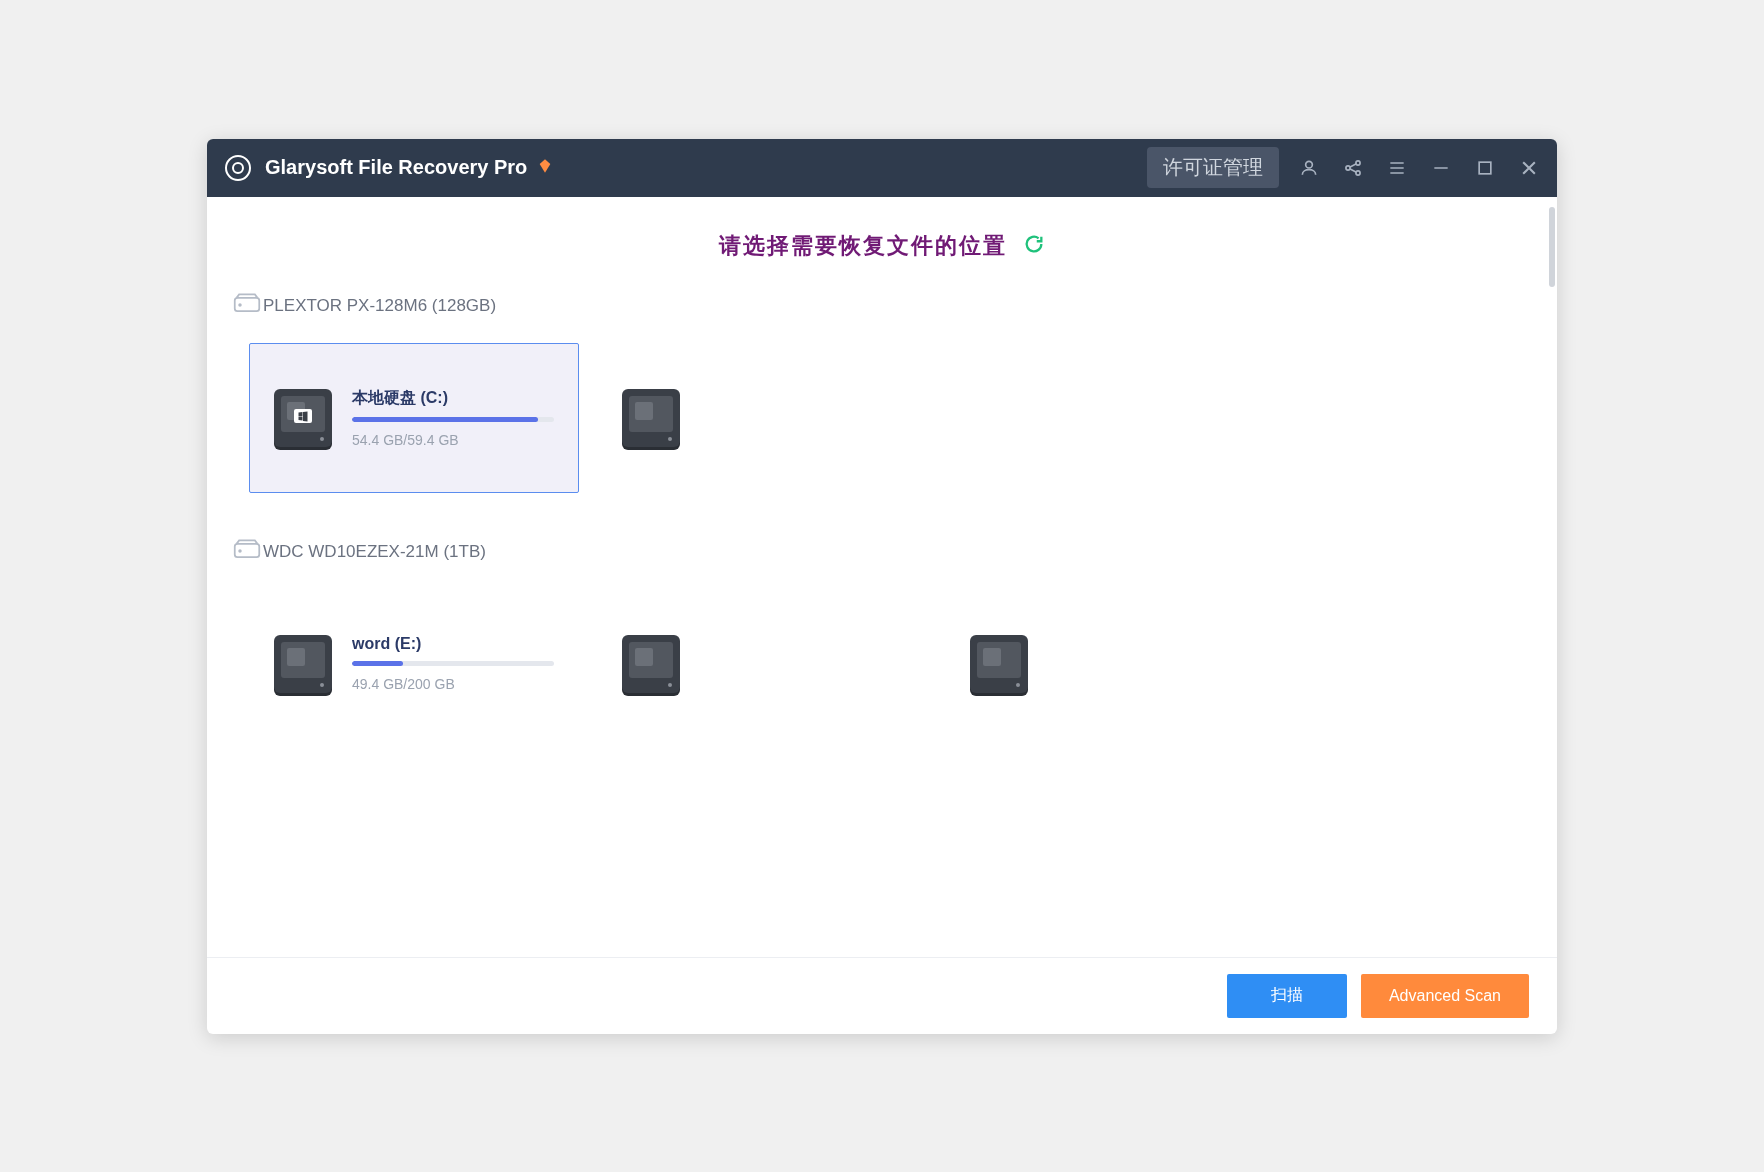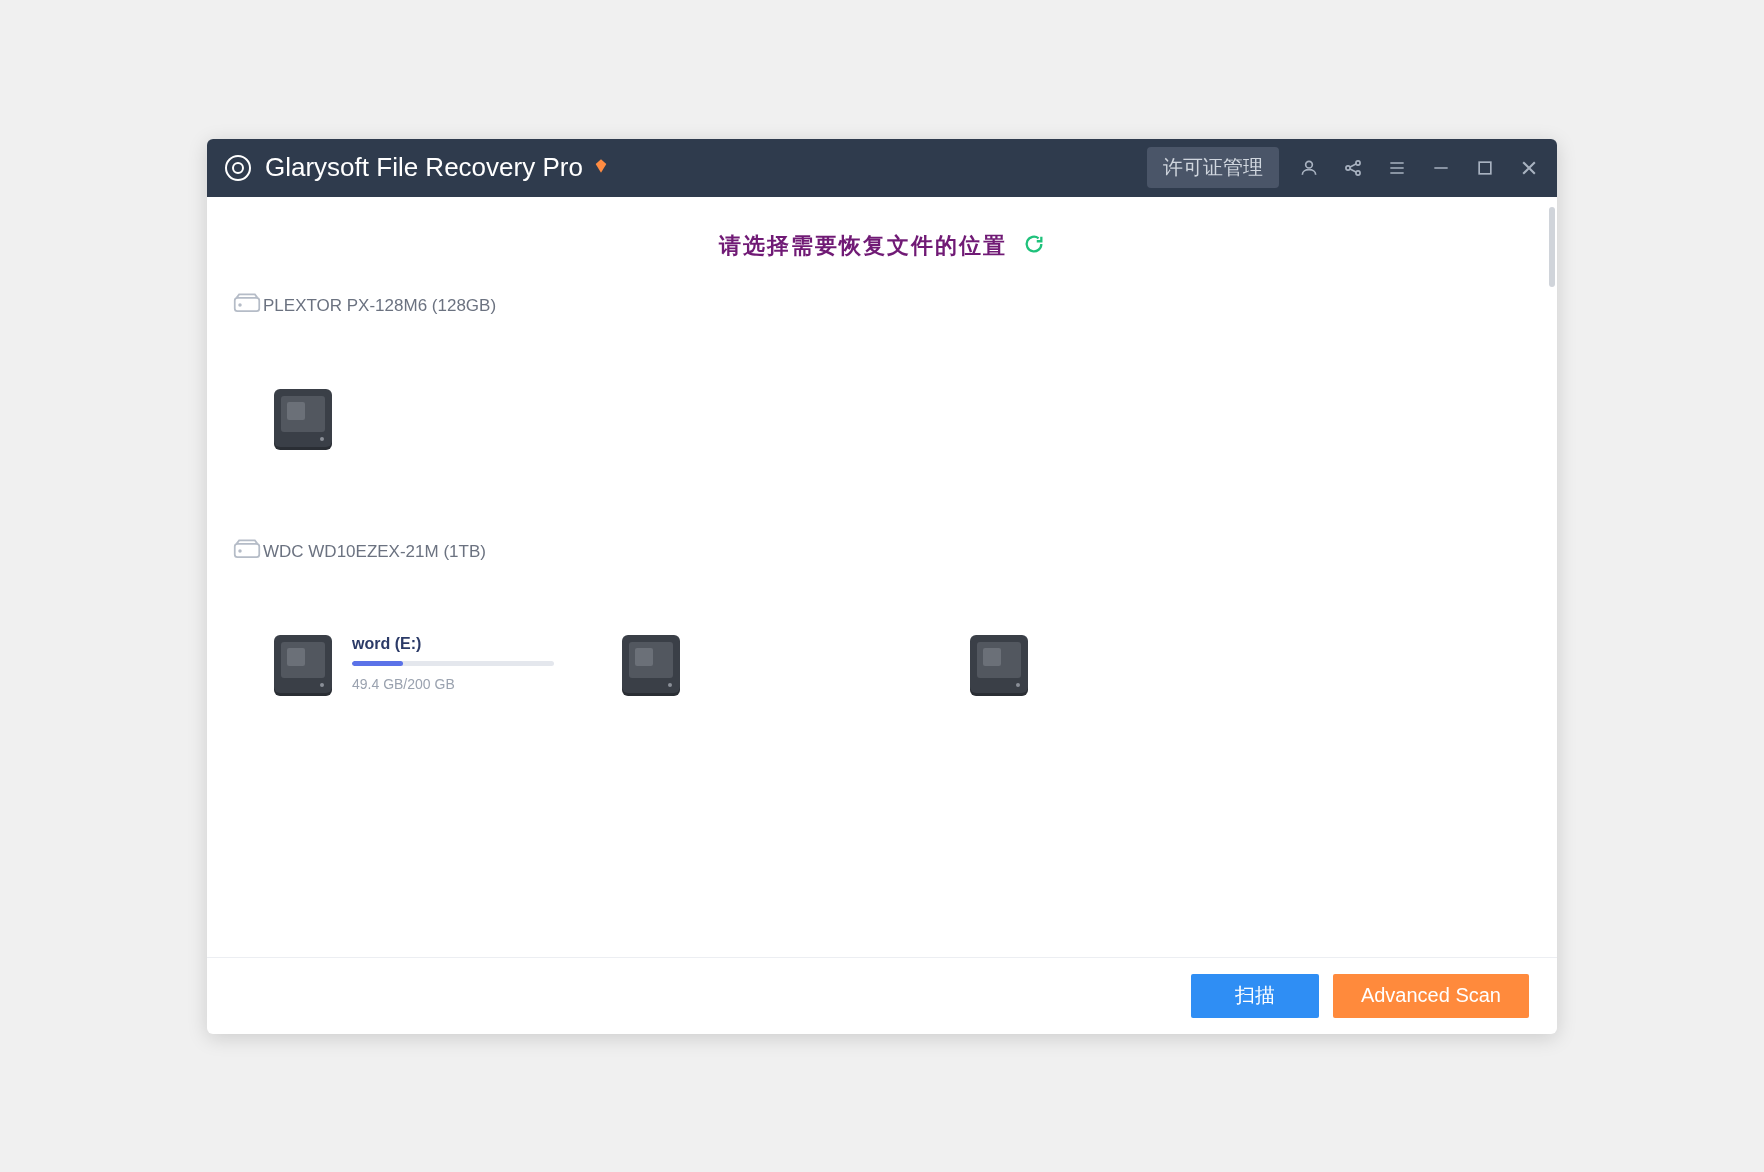--- a/index.html
+++ b/index.html
@@ -1,21 +1,21 @@
 <!DOCTYPE html>
 <html><head>
 <meta charset="utf-8">
 <style>
 *{box-sizing:border-box;margin:0;padding:0;font-family:"Microsoft YaHei",Arial,sans-serif}
 body{background:#f0f0f0;display:flex;justify-content:center;align-items:center;min-height:100vh}
 .window{width:1350px;height:895px;background:#fff;border-radius:6px;overflow:hidden;box-shadow:0 4px 20px rgba(0,0,0,.15);display:flex;flex-direction:column}
 .titlebar{height:58px;background:#2f3b4d;display:flex;align-items:center;padding:0 18px;color:#fff}
 .logo-icon{width:26px;height:26px;border:2px solid #fff;border-radius:50%;display:flex;align-items:center;justify-content:center;margin-right:14px}
 .logo-inner{width:12px;height:12px;border:2px solid #fff;border-radius:50%}
-.app-title{font-size:26px;font-weight:normal;color:#fff}
+.app-title{font-size:20px;font-weight:bold;color:#fff}
 .diamond-icon{margin-left:10px;color:#ff8c42;font-size:16px}
 .titlebar-spacer{flex:1}
 .license-btn{background:#4a5568;color:#d0d6de;border:none;padding:7px 16px;border-radius:4px;font-size:20px;cursor:pointer;margin-right:20px}
 .titlebar-icons{display:flex;gap:24px;align-items:center}
 .titlebar-icons svg{width:20px;height:20px;stroke:#a8b2c0;fill:none;stroke-width:2;cursor:pointer}
 .titlebar-icons .close-x{stroke-width:2.5}
 .content{flex:1;display:flex;flex-direction:column;overflow:hidden;position:relative}
 .scroll-hint{position:absolute;right:2px;top:10px;width:6px;height:80px;background:#d0d4da;border-radius:3px}
 .heading-row{margin:34px 0 24px;text-align:center;display:flex;justify-content:center;align-items:center;gap:16px}
 .heading{font-size:22px;color:#701a75;letter-spacing:2px;font-weight:700}
@@ -33,21 +33,21 @@
 .drive-icon::after{content:"";position:absolute;top:13px;left:13px;width:18px;height:18px;background:#6b7078;border-radius:2px}
 .drive-dot{position:absolute;bottom:6px;right:8px;width:4px;height:4px;background:#8a8f97;border-radius:50%}
 .drive-badge{position:absolute;top:20px;left:20px;width:18px;height:14px;background:#fff;border-radius:2px;z-index:2;display:flex;align-items:center;justify-content:center}
 .drive-badge svg{width:12px;height:12px}
 .partition-info{flex:1;min-width:0}
 .partition-name{color:#2b3a67;font-weight:bold;font-size:16px;margin-bottom:8px}
 .progress-track{width:100%;height:5px;background:#e4e7ed;border-radius:3px;overflow:hidden;margin-bottom:10px}
 .progress-fill{height:100%;background:#5b72e8;border-radius:3px}
 .partition-size{color:#9aa2af;font-size:14px}
 .footer{border-top:1px solid #eceef2;padding:16px 28px;display:flex;justify-content:flex-end;gap:14px}
-.btn{border:none;height:44px;padding:0 44px;font-size:20px;color:#fff;cursor:pointer;border-radius:2px}
+.btn{border:none;height:44px;padding:0 44px;font-size:16px;color:#fff;cursor:pointer;border-radius:2px}
 .btn-scan{background:#2f8ef4}
 .btn-adv{background:#ff8a3c;padding:0 28px}
 </style>
 </head>
 <body>
 
 <div class="window">
 
   <div class="titlebar">
     <div class="logo-icon">
@@ -104,20 +104,37 @@
         <div class="disk-section">
           <div class="disk-header">
             <span><svg class="disk-svg" viewBox="0 0 32 24" fill="none" stroke="#b5bcc7" stroke-width="2">
                 <rect x="2" y="5" width="28" height="15" rx="3"></rect>
                 <path d="M4 5 L7 1 H25 L28 5"></path>
                 <circle cx="8" cy="13" r="1" fill="#b5bcc7"></circle>
               </svg></span>
             <span class="disk-name">PLEXTOR PX-128M6 (128GB)</span>
           </div>
           <div class="partition-grid">
+            <div class="partition-card selected">
+              <div class="drive-icon">
+                <div class="drive-badge">
+                  <svg viewBox="0 0 24 24" fill="#3a3f47">
+                    <path d="M3 5l8-1v8H3zM12 4l9-1v10h-9zM3 13h8v8l-8-1zM12 13h9v10l-9-1z"></path>
+                  </svg>
+                </div>
+                <div class="drive-dot"></div>
+              </div>
+              <div class="partition-info">
+                <div class="partition-name">本地硬盘 (C:)</div>
+                <div class="progress-track">
+                  <div class="progress-fill" style="width:92%"></div>
+                </div>
+                <div class="partition-size">54.4 GB/59.4 GB</div>
+              </div>
+            </div>
             <div class="partition-card">
               <div class="drive-icon">
                 <div class="drive-dot"></div>
               </div>
             </div>
           </div>
         </div>
         <div class="disk-section">
           <div class="disk-header">
             <span><svg class="disk-svg" viewBox="0 0 32 24" fill="none" stroke="#b5bcc7" stroke-width="2">

